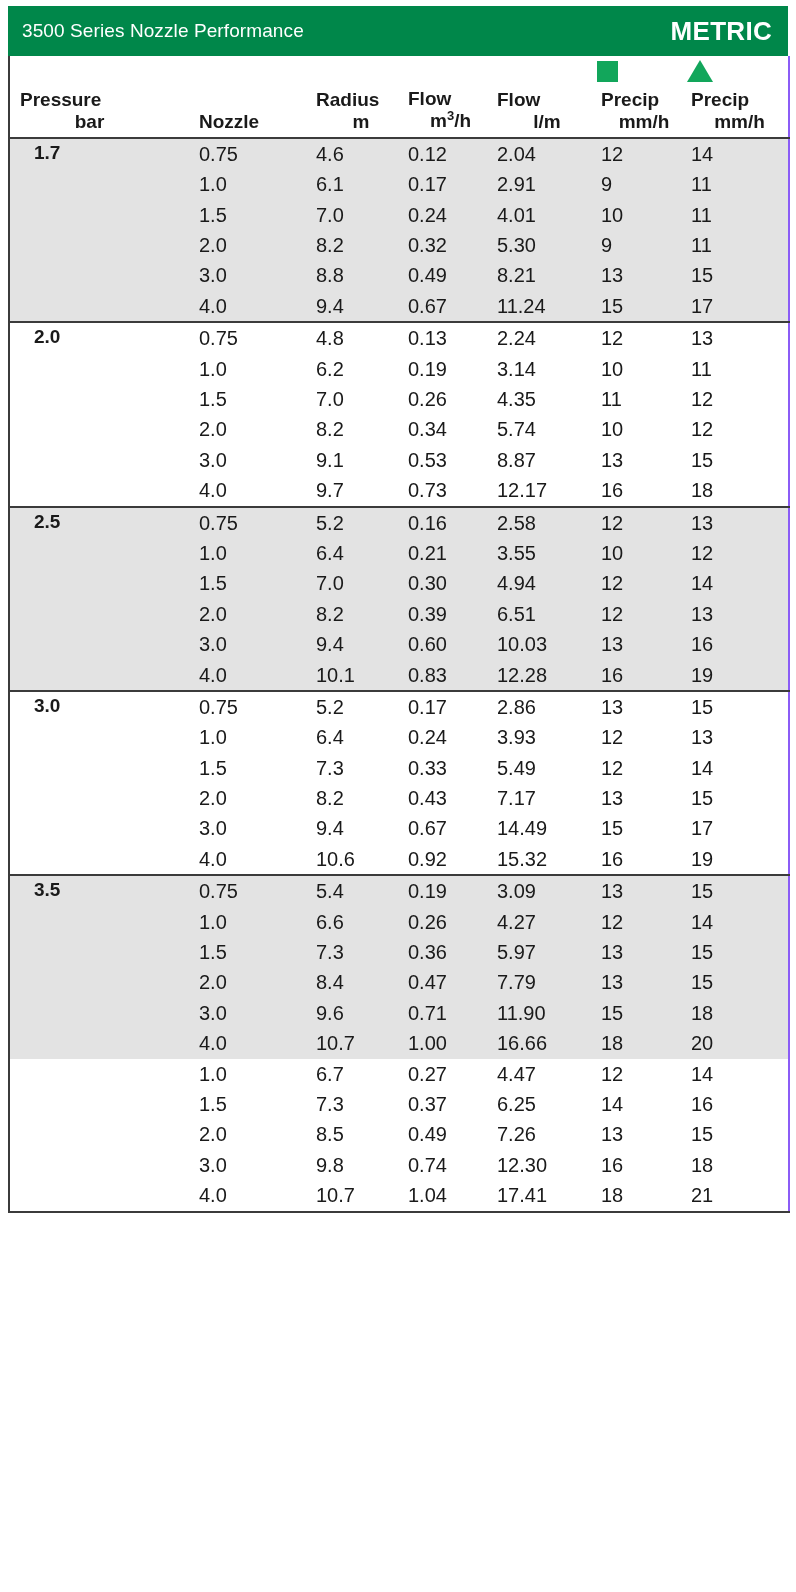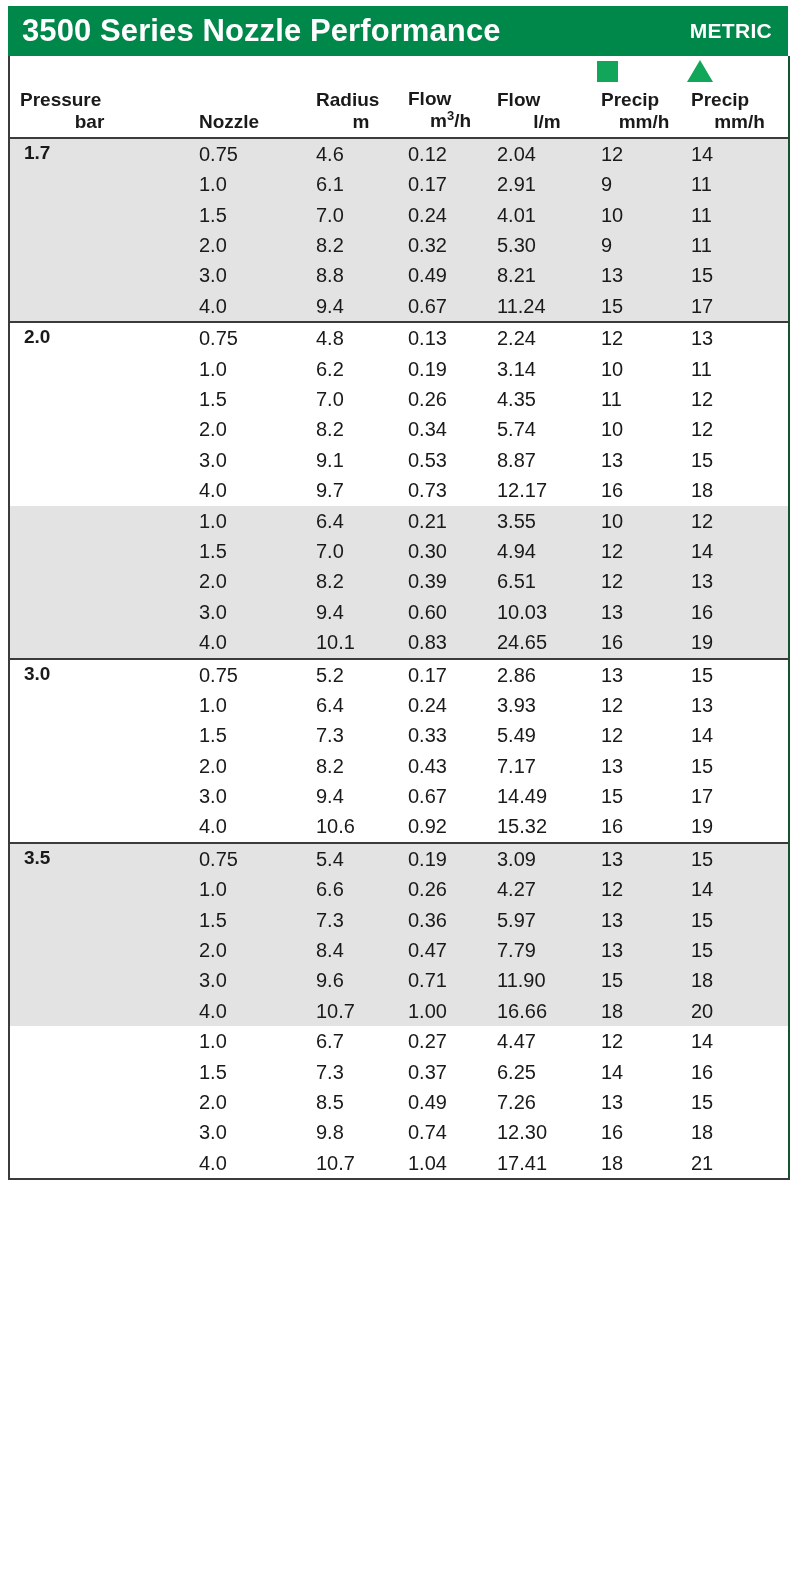--- a/index.html
+++ b/index.html
@@ -23,38 +23,38 @@
     color: #ffffff;
     height: 50px;
     display: flex;
     align-items: center;
     justify-content: space-between;
     padding: 0 16px 0 14px;
     box-sizing: border-box;
     margin: 6px 0 0 0;
   }
   .title-bar .title {
-    font-size: 31px;
-    font-weight: bold;
+    font-size: 19px;
+    font-weight: normal;
     letter-spacing: 0.1px;
     text-align: right;
   }
   .title-bar .units {
-    font-size: 21px;
+    font-size: 26px;
     font-weight: bold;
     letter-spacing: 0.3px;
     margin-left: 17px;
   }
   
   table.perf {
     border-collapse: collapse;
     width: 780px;
     table-layout: fixed;
     border-left: 2px solid #3b3b3b;
-    border-right: 2px solid #14532d;
+    border-right: 2px solid #8b5cf6;
   }
   col.c-pressure { width: 150px; }
   col.c-nozzle   { width: 155px; }
   col.c-radius   { width: 92px; }
   col.c-flowm3   { width: 87px; }
   col.c-flowlm   { width: 104px; }
   col.c-precip1  { width: 90px; }
   col.c-precip2  { width: 102px; }
 
   thead th {
@@ -95,21 +95,21 @@
   th.h-precip2  { padding-left: 4px; }
   .hdr-line2 { display: block; font-weight: bold; text-align: center; }
   sup.m3 { font-size: 13px; vertical-align: super; }
 
   tbody td {
     font-size: 20px;
     padding: 1px 0 1px 0;
     line-height: 1.42;
     vertical-align: top;
   }
-  td.c-press { padding-left: 14px; font-weight: bold; font-size: 19px; }
+  td.c-press { padding-left: 24px; font-weight: bold; font-size: 19px; }
   td.c-noz   { padding-left: 40px; }
   td.c-rad   { padding-left: 2px; }
   td.c-fm3   { padding-left: 2px; }
   td.c-flm   { padding-left: 4px; }
   td.c-p1    { padding-left: 4px; }
   td.c-p2    { padding-left: 4px; }
 
   tr.shaded td { background: #e3e3e3; }
   tr.group-start td { border-top: 2px solid #3b3b3b; }
   tbody tr.last-row td { border-bottom: 2px solid #3b3b3b; }
@@ -281,20 +281,29 @@
         </tr>
         <tr>
           <td class="c-press"></td>
           <td class="c-noz">4.0</td>
           <td class="c-rad">9.7</td>
           <td class="c-fm3">0.73</td>
           <td class="c-flm">12.17</td>
           <td class="c-p1">16</td>
           <td class="c-p2">18</td>
         </tr>
+        <tr class="shaded group-start">
+          <td class="c-press">2.5</td>
+          <td class="c-noz">0.75</td>
+          <td class="c-rad">5.2</td>
+          <td class="c-fm3">0.16</td>
+          <td class="c-flm">2.58</td>
+          <td class="c-p1">12</td>
+          <td class="c-p2">13</td>
+        </tr>
         <tr class="shaded">
           <td class="c-press"></td>
           <td class="c-noz">1.0</td>
           <td class="c-rad">6.4</td>
           <td class="c-fm3">0.21</td>
           <td class="c-flm">3.55</td>
           <td class="c-p1">10</td>
           <td class="c-p2">12</td>
         </tr>
         <tr class="shaded">
@@ -322,21 +331,21 @@
           <td class="c-fm3">0.60</td>
           <td class="c-flm">10.03</td>
           <td class="c-p1">13</td>
           <td class="c-p2">16</td>
         </tr>
         <tr class="shaded">
           <td class="c-press"></td>
           <td class="c-noz">4.0</td>
           <td class="c-rad">10.1</td>
           <td class="c-fm3">0.83</td>
-          <td class="c-flm">24.65</td>
+          <td class="c-flm">12.28</td>
           <td class="c-p1">16</td>
           <td class="c-p2">19</td>
         </tr>
         <tr class="group-start">
           <td class="c-press">3.0</td>
           <td class="c-noz">0.75</td>
           <td class="c-rad">5.2</td>
           <td class="c-fm3">0.17</td>
           <td class="c-flm">2.86</td>
           <td class="c-p1">13</td>

